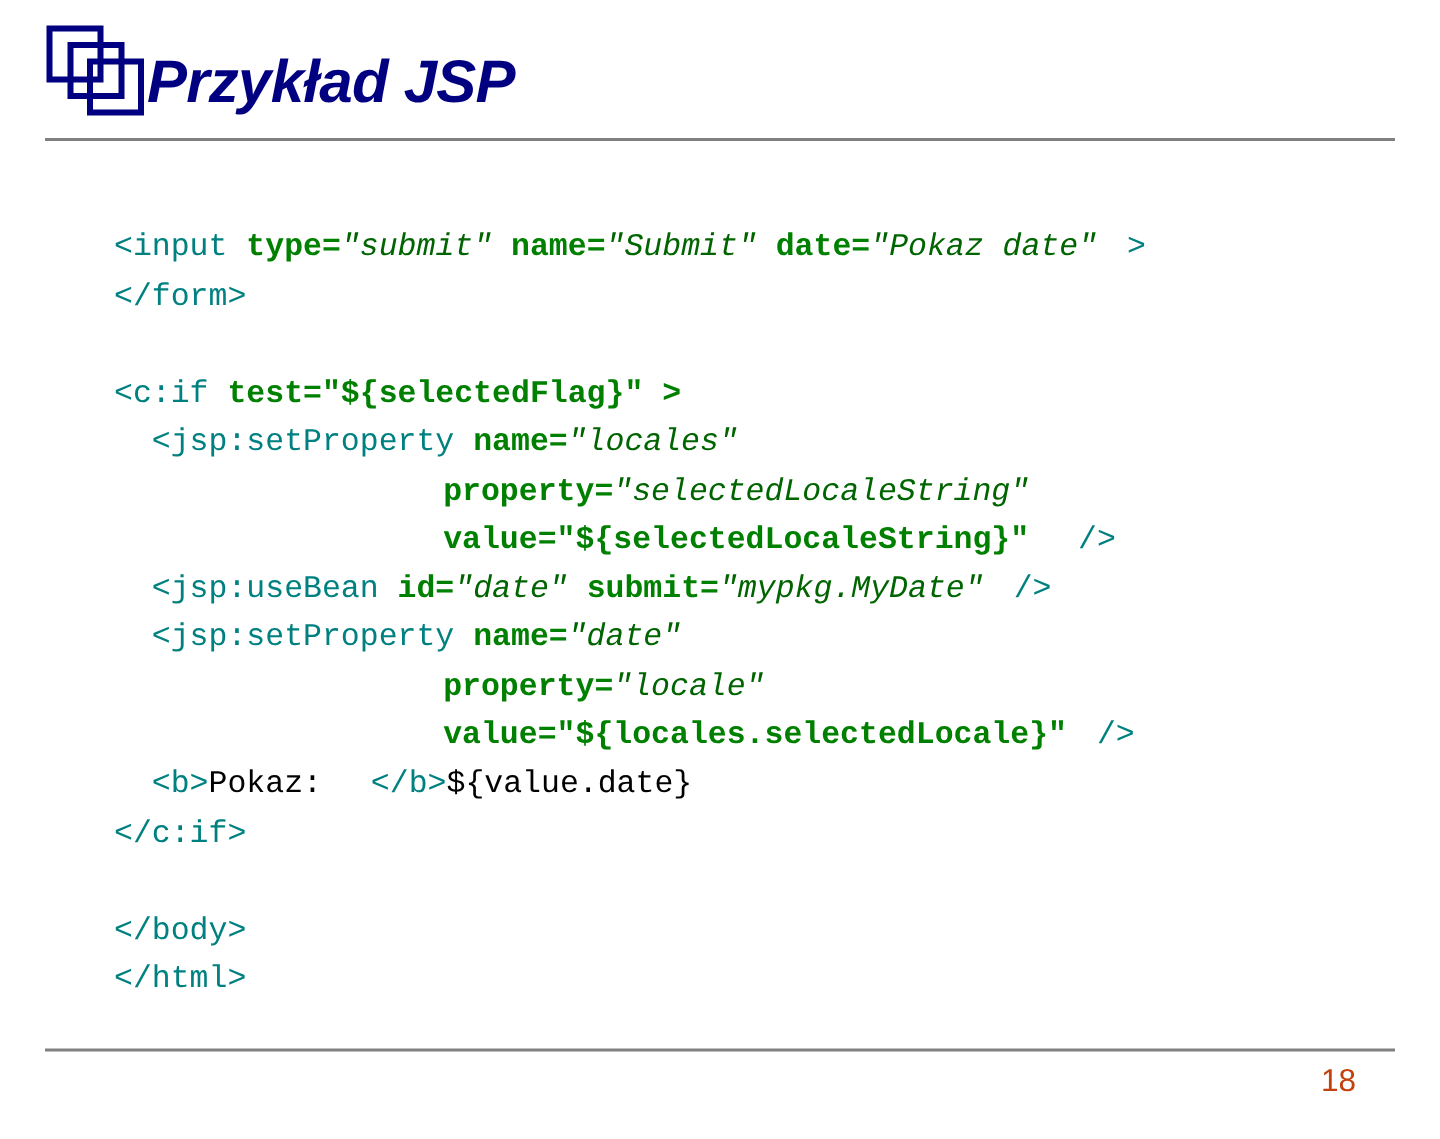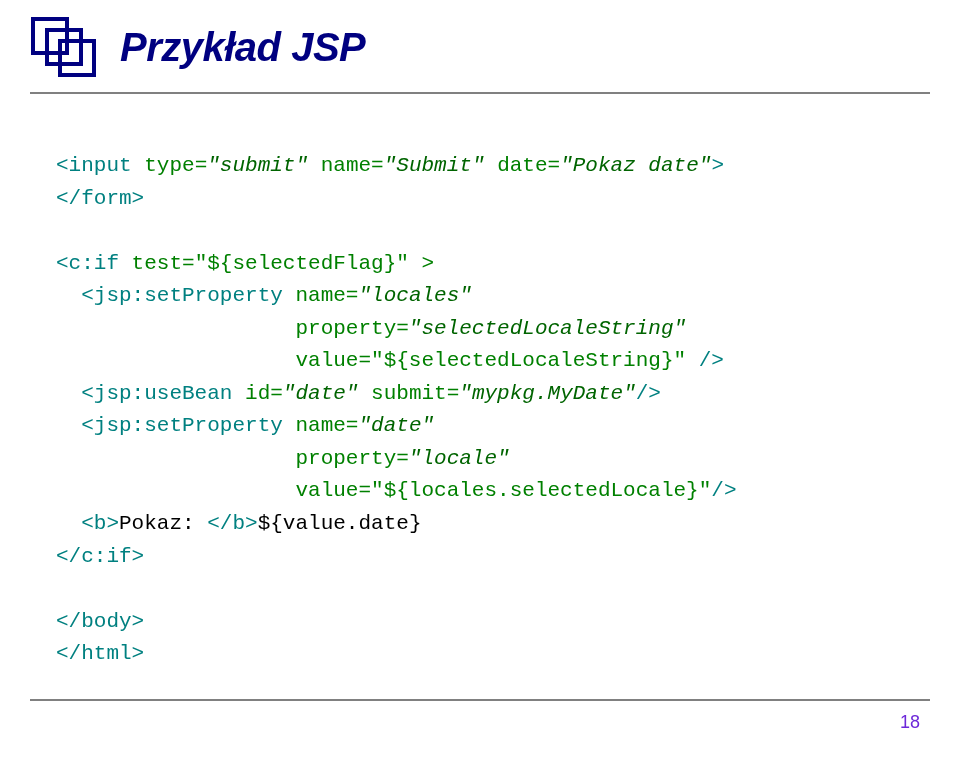--- a/index.html
+++ b/index.html
@@ -1,37 +1,37 @@
 <!DOCTYPE html>
 <html><head>
 <meta charset="utf-8">
 <style>
   * { margin: 0; padding: 0; box-sizing: border-box; }
   html, body { width: 960px; height: 759px; background: #fff; font-family: Verdana, Geneva, sans-serif; }
   .slide { position: relative; width: 960px; height: 759px; }
-  .header-row { display: flex; align-items: center; padding: 16px 0 0 30px; gap: 24px; }
+  .header-row { display: flex; align-items: flex-end; padding: 16px 0 0 30px; gap: 2px; }
   .logo-icon { width: 66px; height: 62px; flex-shrink: 0; }
   .title { color: #000080; font-weight: 700; font-style: italic; font-size: 40px; font-family: Verdana, Geneva, sans-serif; letter-spacing: -0.5px; }
   .hr1 { position: absolute; left: 30px; right: 30px; top: 92px; height: 2px; background: #808080; }
   .code-block {
     position: absolute;
     left: 56px;
     right: 56px;
     top: 150px;
     font-family: "Courier New", monospace;
     font-size: 21px;
     line-height: 1.55;
     white-space: pre;
     color: #000;
   }
-  .c-teal    { color: #008080; }
-  .c-green   { color: #008000; }
+  .c-teal    { color: #008080; margin-left: 20px; }
+  .c-green   { color: #008000; font-weight: bold; }
   .c-dkgreen { color: #006400; font-style: italic; }
   .hr2 { position: absolute; left: 30px; right: 30px; bottom: 58px; height: 2px; background: #808080; }
-  .pagenum { position: absolute; right: 40px; bottom: 26px; font-size: 18px; color: #6d28d9; }
+  .pagenum { position: absolute; right: 56px; bottom: 26px; font-size: 21px; color: #c2410c; }
 </style>
 </head>
 <body>
 
 <div class="slide">
 
   <div class="header-row">
     <span class="logo-icon">
       <svg width="66" height="62" viewBox="0 0 66 62">
         <rect x="3" y="3" width="34" height="34" fill="none" stroke="#000080" stroke-width="4"></rect>

